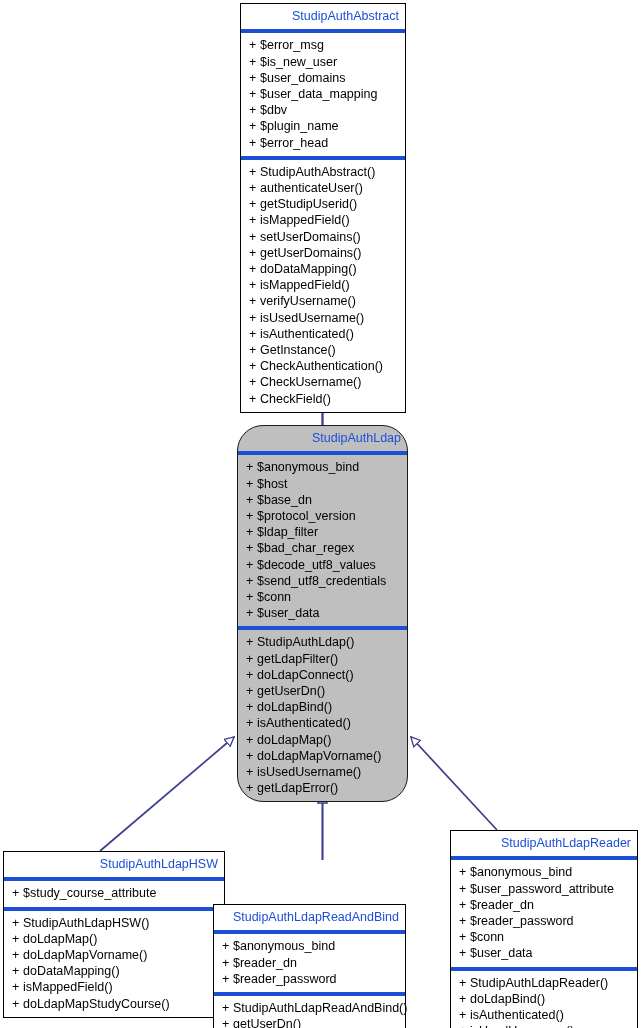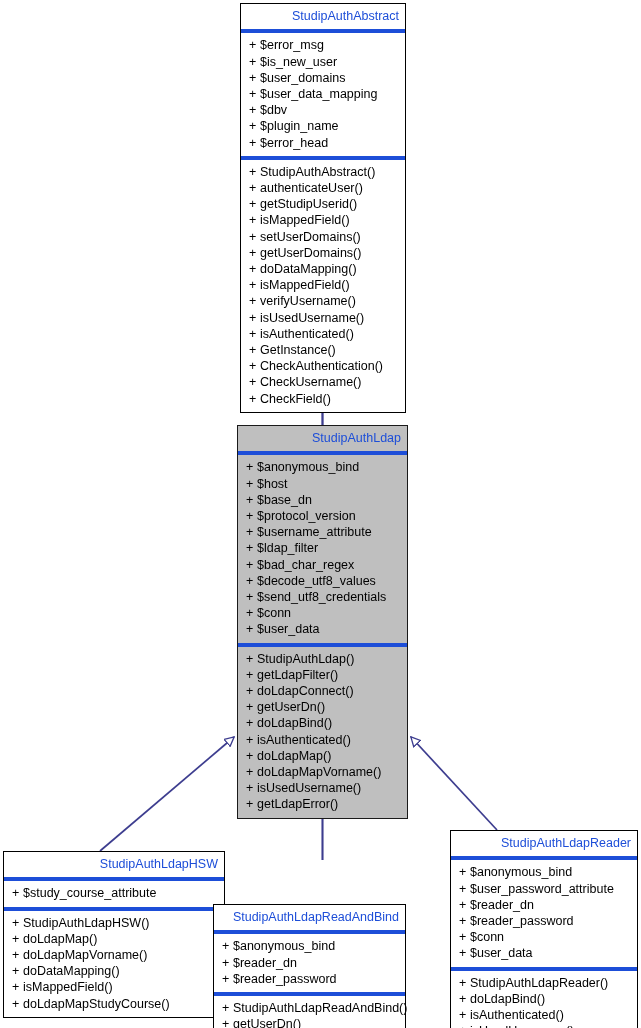--- a/index.html
+++ b/index.html
@@ -113,28 +113,27 @@
       <div class="member"><span class="vis">+</span><span>verifyUsername()</span></div>
       <div class="member"><span class="vis">+</span><span>isUsedUsername()</span></div>
       <div class="member"><span class="vis">+</span><span>isAuthenticated()</span></div>
       <div class="member"><span class="vis">+</span><span>GetInstance()</span></div>
       <div class="member"><span class="vis">+</span><span>CheckAuthentication()</span></div>
       <div class="member"><span class="vis">+</span><span>CheckUsername()</span></div>
       <div class="member"><span class="vis">+</span><span>CheckField()</span></div>
     </div>
   </div>
 
-  <div class="uml-class highlight" style="left:237px; top:425px; width:171px;">
+  <div class="uml-class highlight" style="left:237px; top:425px; width:171px;border-radius:26px;">
     <div class="class-title">StudipAuthLdap</div>
     <div class="compartment">
       <div class="member"><span class="vis">+</span><span>$anonymous_bind</span></div>
       <div class="member"><span class="vis">+</span><span>$host</span></div>
       <div class="member"><span class="vis">+</span><span>$base_dn</span></div>
       <div class="member"><span class="vis">+</span><span>$protocol_version</span></div>
-      <div class="member"><span class="vis">+</span><span>$username_attribute</span></div>
       <div class="member"><span class="vis">+</span><span>$ldap_filter</span></div>
       <div class="member"><span class="vis">+</span><span>$bad_char_regex</span></div>
       <div class="member"><span class="vis">+</span><span>$decode_utf8_values</span></div>
       <div class="member"><span class="vis">+</span><span>$send_utf8_credentials</span></div>
       <div class="member"><span class="vis">+</span><span>$conn</span></div>
       <div class="member"><span class="vis">+</span><span>$user_data</span></div>
     </div>
     <div class="compartment">
       <div class="member"><span class="vis">+</span><span>StudipAuthLdap()</span></div>
       <div class="member"><span class="vis">+</span><span>getLdapFilter()</span></div>

